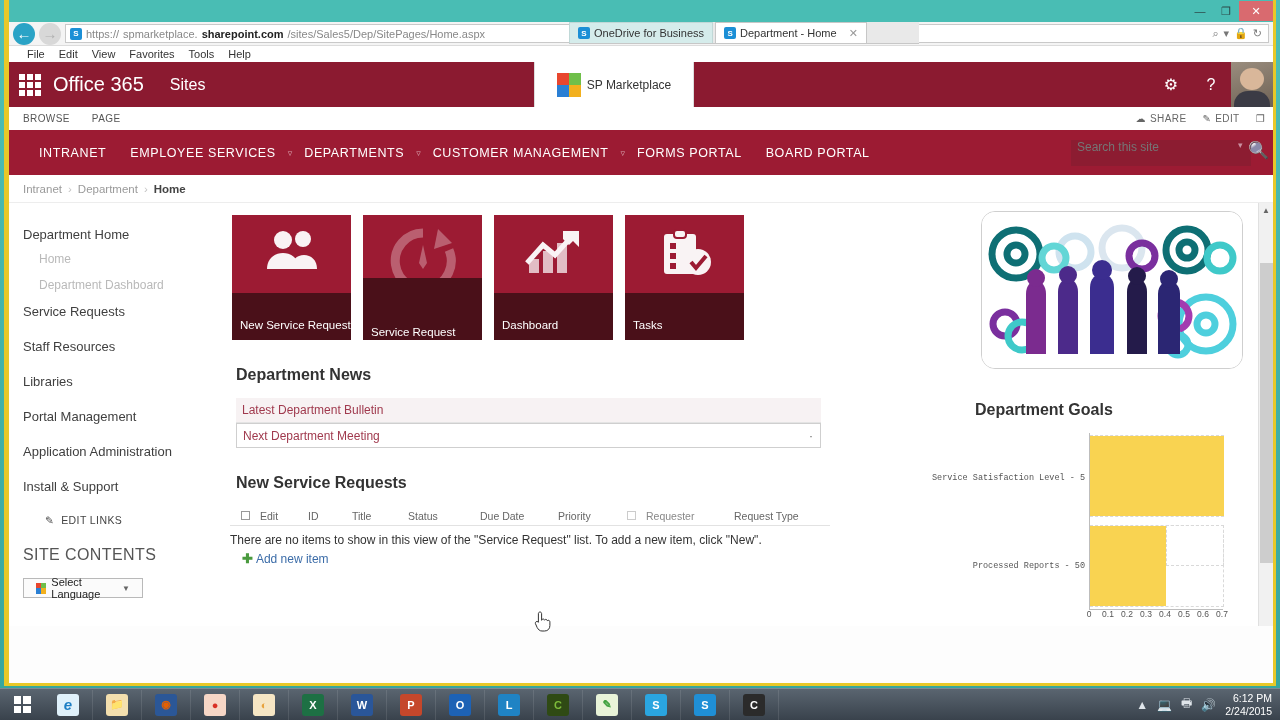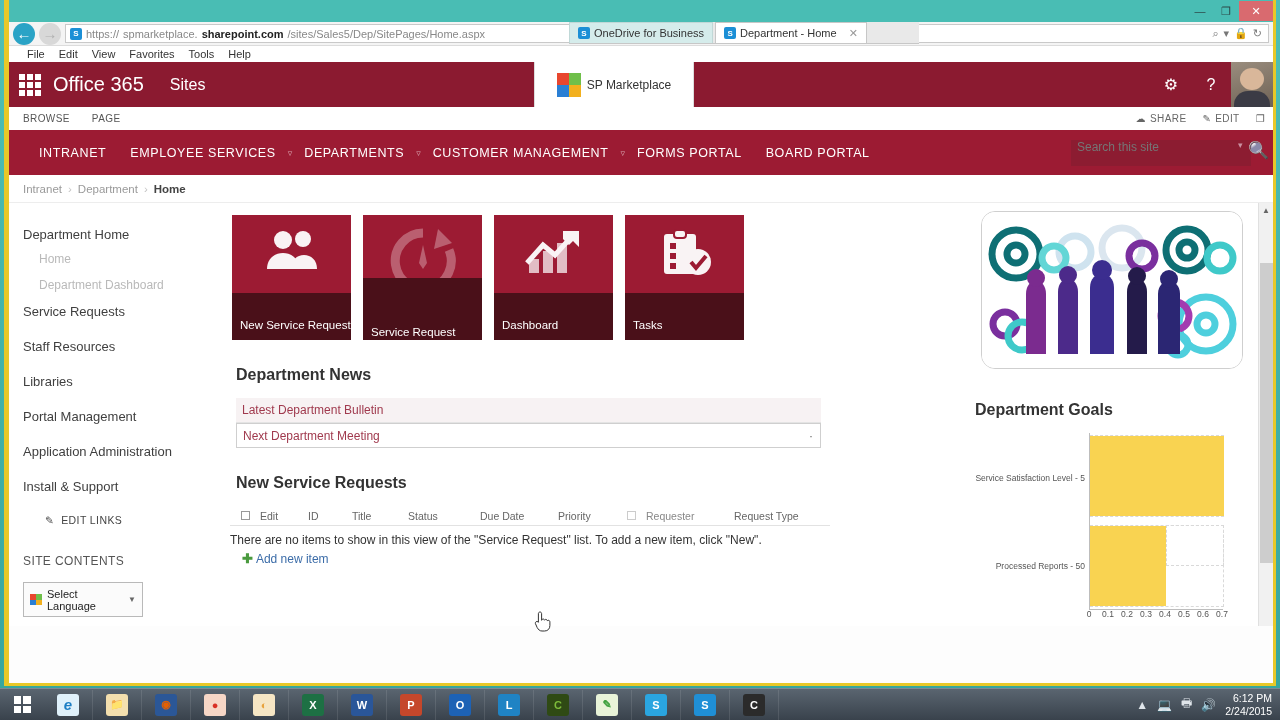--- a/index.html
+++ b/index.html
@@ -99,23 +99,23 @@
   .crumbs b{ color:#444; font-weight:bold;}
   .crumbs .sepc{ color:#c4c4c4; }
 
   
   .page{ display:flex; height:423px; background:#fff; position:relative;}
   .leftnav{ width:215px; padding:24px 0 0 14px; }
   .leftnav .item{ font-size:13px; color:#3f3f3f; margin-bottom:20px;}
   .leftnav .sub{ font-size:12px; color:#b9b9b9; margin:0 0 12px 16px;}
   .leftnav .sub.first{ margin-top:-10px;}
   .leftnav .editlinks{ font-size:10.5px; color:#444; letter-spacing:.4px; margin:16px 0 0 22px; display:flex; gap:7px; align-items:center;}
-  .leftnav .sitecontents{ font-size:12px; color:#555; letter-spacing:.4px; margin:28px 0 0 0;}
-  .langbox{ margin-top:14px; width:120px; height:35px; border:1px solid #b9b9b9; background:#fbfbfb;
-            display:flex; align-items:center; gap:5px; padding:0 6px; font-size:11px; color:#222;}
+  .leftnav .sitecontents{ font-size:16px; color:#555; letter-spacing:.4px; margin:20px 0 0 0;}
+  .langbox{ margin-top:14px; width:120px; height:20px; border:1px solid #b9b9b9; background:#fbfbfb;
+            display:flex; align-items:center; gap:5px; padding:0 12px; font-size:11px; color:#222;}
   .langflag{ width:13px;height:11px; display:grid; grid-template-columns:1fr 1fr; grid-template-rows:1fr 1fr;}
   .langflag i:nth-child(1){background:#e8462e;} .langflag i:nth-child(2){background:#6fbf4a;}
   .langflag i:nth-child(3){background:#2a7fd4;} .langflag i:nth-child(4){background:#f2b01e;}
   .langbox .cv{ margin-left:auto; font-size:8px; color:#666;}
 
   .content{ flex:1; padding:12px 0 0 8px; position:relative;}
 
   
   .tiles{ display:flex; gap:12px; }
   .tile{ width:119px; height:125px; background:#9c1b33; position:relative; overflow:hidden;
@@ -147,21 +147,21 @@
   .addnew{ font-size:12px; color:#3b6ca8; margin-left:12px; display:flex; align-items:center; gap:3px;}
   .addnew .plus{ color:#4a9a3e; font-size:13px; font-weight:bold;}
 
   
   .rightcol{ width:300px; padding:8px 0 0 0;}
   .heroimg{ width:262px; height:158px; border:1px solid #cfcfcf; border-radius:14px; background:#fff;
             position:relative; overflow:hidden; margin-left:8px;}
   h2.goals{ font-size:16px; color:#333; margin:32px 0 0 2px; font-weight:bold;}
 
   .chartwrap{ position:relative; width:262px; height:200px; margin-top:14px;}
-  .chart-labels{ position:absolute; left:0; top:0; width:112px; height:176px;}
+  .chart-labels{ position:absolute; left:0; top:0; width:112px; height:176px;font-family:Liberation Mono, monospace;}
   .chart-labels div{ position:absolute; right:0; font-size:8.5px; color:#555; white-space:nowrap;}
   .plot{ position:absolute; left:116px; top:0; width:134px; height:176px;
          border-left:1px solid #bdbdbd;}
   .bar{ position:absolute; background:#f9d351; }
   .gridbox{ position:absolute; border:1px dashed #d9d9d9; }
   .xaxis{ position:absolute; left:116px; top:176px; width:140px; height:16px;}
   .xaxis span{ position:absolute; font-size:8.5px; color:#555; transform:translateX(-50%);}
   .xline{ position:absolute; left:116px; top:176px; width:134px; height:1px; background:#bdbdbd;}
 
   

